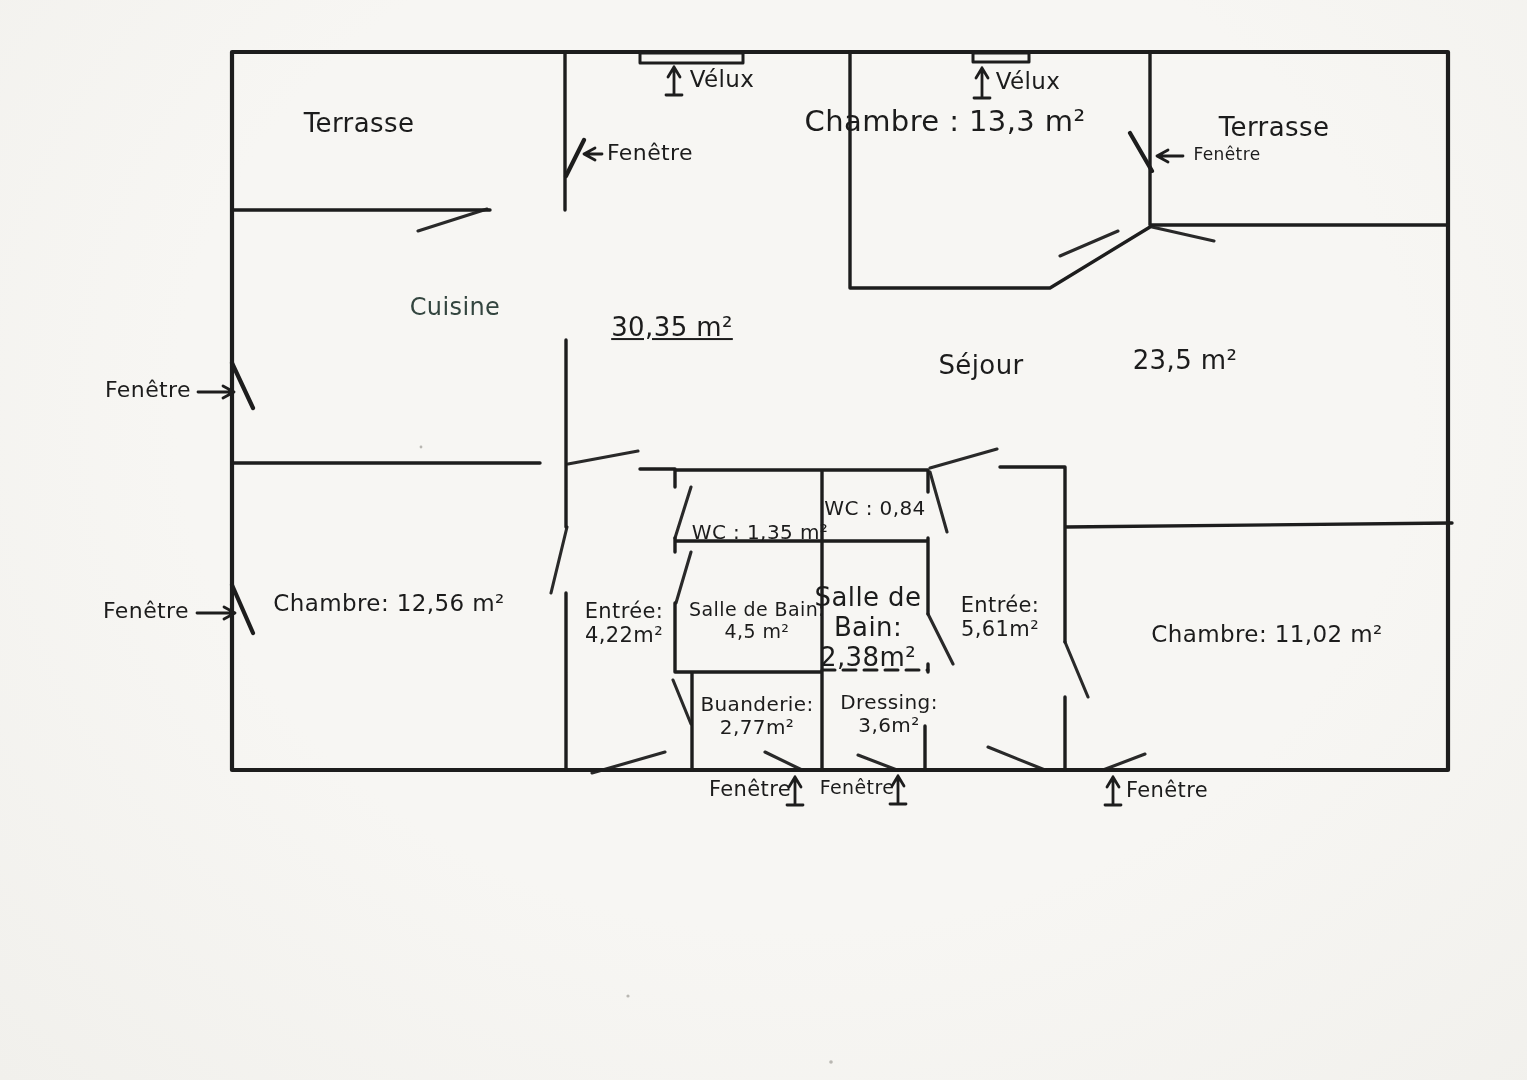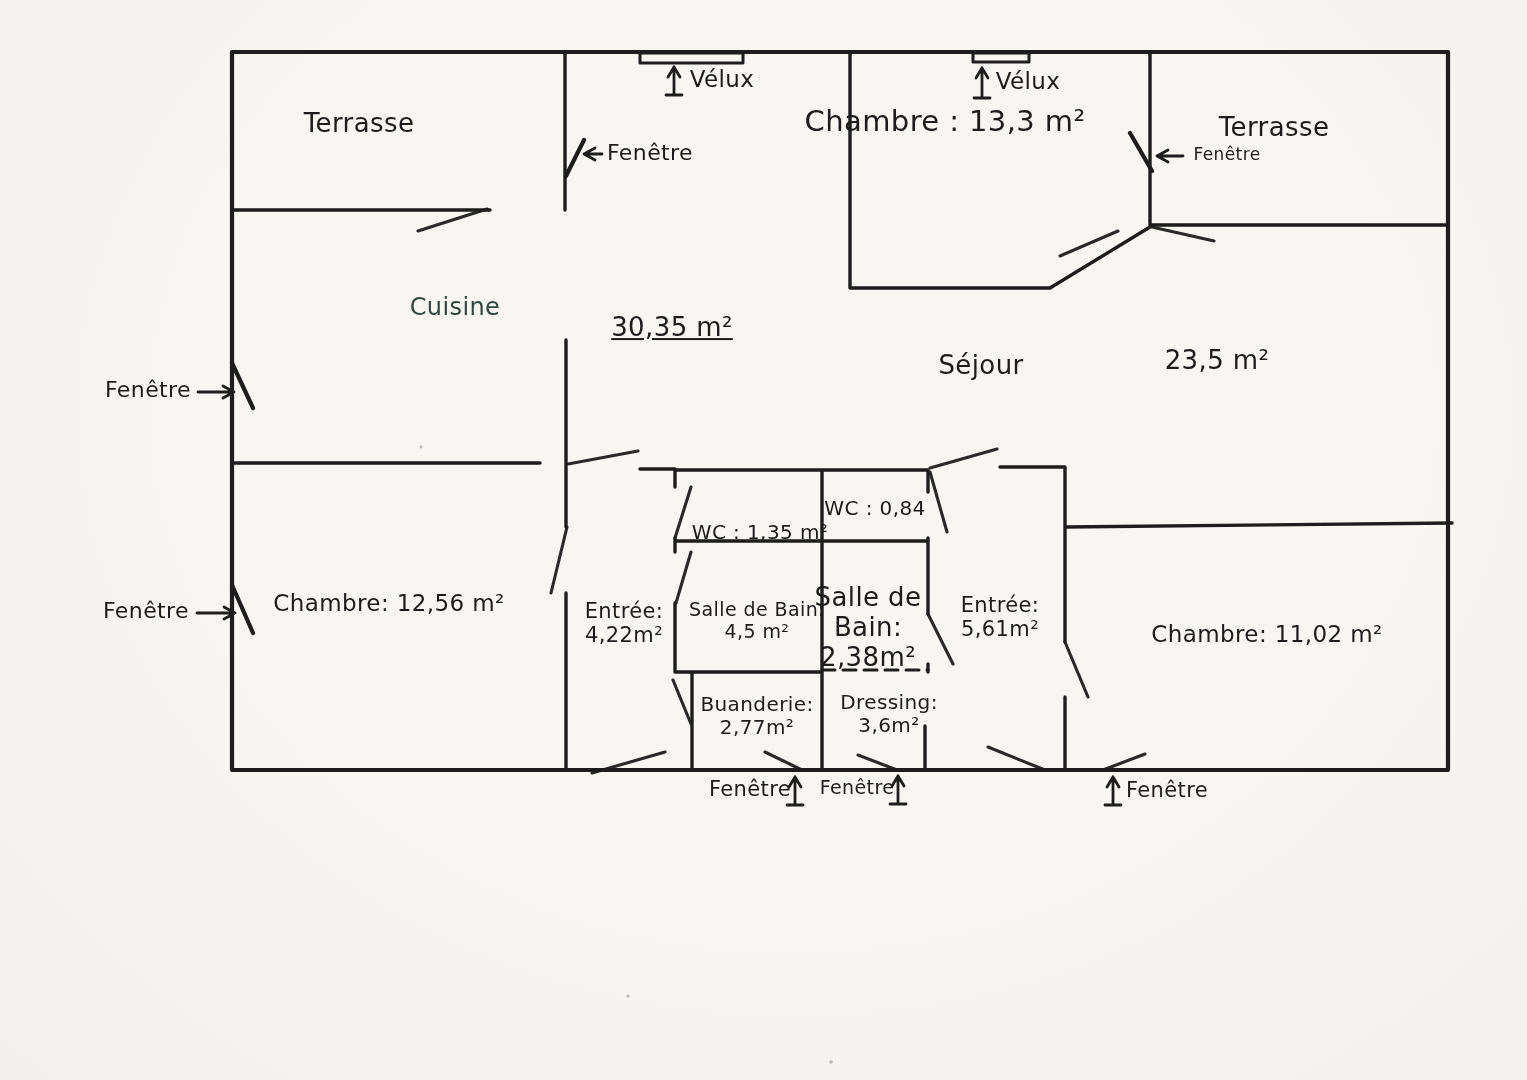--- a/index.html
+++ b/index.html
@@ -106,21 +106,21 @@
       <div class="lbl" style="left: 359px; top: 124px; font-size: 26px;">Terrasse</div>
       <div class="lbl" style="left: 722px; top: 79px; font-size: 23px;">Vélux</div>
       <div class="lbl" style="left: 650px; top: 153px; font-size: 22px;">Fenêtre</div>
       <div class="lbl" style="left: 945px; top: 122px; font-size: 29px;">Chambre : 13,3 m²</div>
       <div class="lbl" style="left: 1028px; top: 81px; font-size: 23px;">Vélux</div>
       <div class="lbl" style="left: 1274px; top: 128px; font-size: 26px;">Terrasse</div>
       <div class="lbl" style="left: 1227px; top: 155px; font-size: 17px;">Fenêtre</div>
       <div class="lbl" style="left: 455px; top: 308px; font-size: 24px; color: rgb(51, 69, 63);">Cuisine</div>
       <div class="lbl" style="left: 672px; top: 328px; font-size: 26px; text-decoration: underline;">30,35 m²</div>
       <div class="lbl" style="left: 958px; top: 366px; font-size: 26px; margin-left: 23px;">Séjour</div>
-      <div class="lbl" style="left: 1185px; top: 361px; font-size: 26px; margin-left: 32px;">23,5 m²</div>
+      <div class="lbl" style="left: 1185px; top: 361px; font-size: 26px;">23,5 m²</div>
       <div class="lbl" style="left: 148px; top: 390px; font-size: 22px;">Fenêtre</div>
       <div class="lbl" style="left: 146px; top: 611px; font-size: 22px;">Fenêtre</div>
       <div class="lbl" style="left: 389px; top: 603px; font-size: 23px;">Chambre: 12,56 m²</div>
       <div class="lbl" style="left: 624px; top: 623px; font-size: 21px;">Entrée:
 4,22m²</div>
       <div class="lbl" style="left: 760px; top: 532px; font-size: 20px;">WC : 1,35 m²</div>
       <div class="lbl" style="left: 875px; top: 508px; font-size: 20px;">WC : 0,84</div>
       <div class="lbl" style="left: 757px; top: 621px; font-size: 19px;">Salle de Bain:
 4,5 m²</div>
       <div class="lbl" style="left: 868px; top: 628px; font-size: 26px;">Salle de

